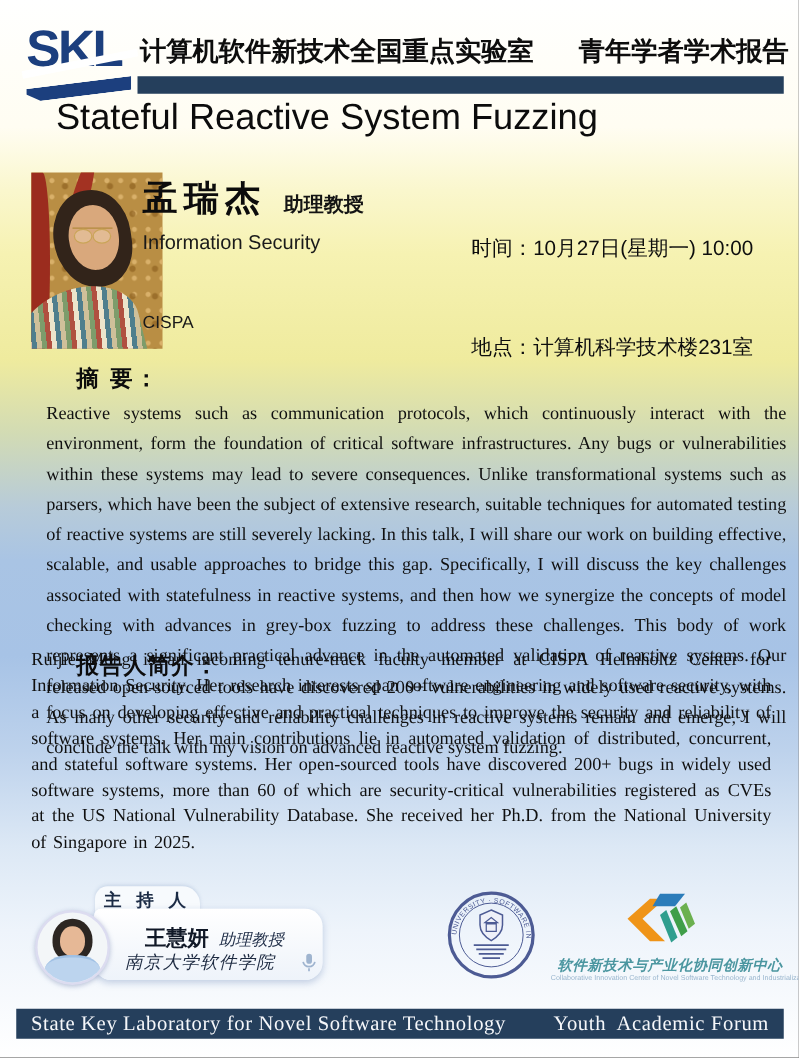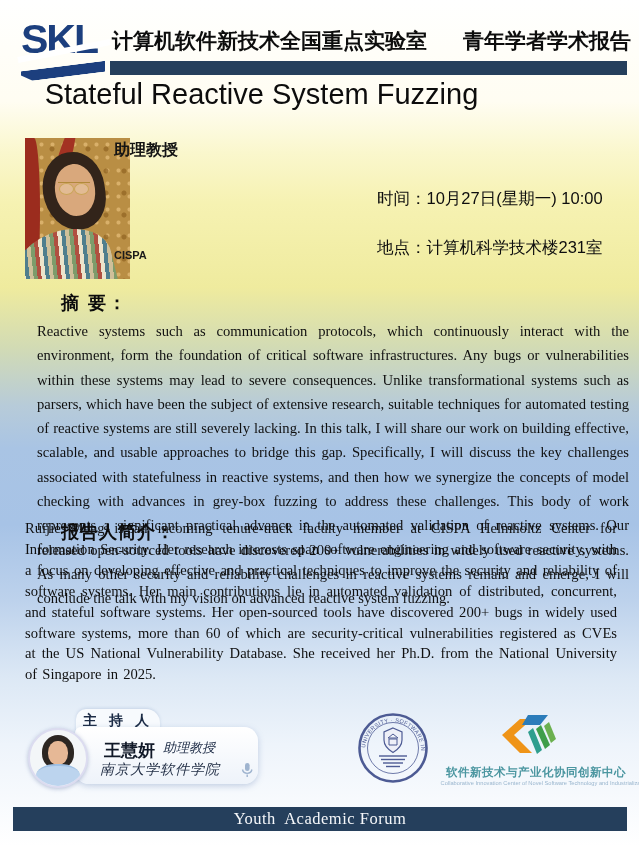--- a/index.html
+++ b/index.html
@@ -45,23 +45,23 @@
     border:1px solid #caa558;border-radius:50%;background:rgba(255,245,220,.25);}
   .photo .glasses:before{left:1px;} .photo .glasses:after{right:1px;}
   .photo .sweater{position:absolute;left:-12px;bottom:-22px;width:100px;height:70px;
     background:repeating-linear-gradient(98deg,#cfc09a 0 4px,#7d9c6b 4px 8px,#b05040 8px 12px,#ece4cb 12px 16px,#4f7e8d 16px 20px);
     border-radius:55% 45% 0 0;transform:rotate(-14deg);}
   .speaker-name-row{position:absolute;left:114px;top:140px;display:flex;align-items:flex-end;gap:14px;}
   .speaker-name{font-family:"Liberation Serif",serif;font-weight:700;font-size:28px;
     letter-spacing:5px;color:#0c0c0c;}
   .speaker-title{font-size:16px;font-weight:600;padding-bottom:3px;color:#141414;}
   .affil{position:absolute;left:114px;top:184px;font-size:16px;line-height:21px;color:#1a1a1a;}
-  .affil-short{position:absolute;left:114px;top:249px;font-size:11px;font-weight:700;color:#1a1a1a;}
+  .affil-short{position:absolute;left:114px;top:249px;font-size:14px;font-weight:400;color:#1a1a1a;}
   .meta-time{position:absolute;left:377px;top:188px;font-size:16.5px;font-weight:500;color:#0e0e0e;white-space:nowrap;}
-  .meta-loc{position:absolute;left:377px;top:237px;font-size:16.5px;font-weight:500;color:#0e0e0e;white-space:nowrap;}
+  .meta-loc{position:absolute;left:377px;top:267px;font-size:16.5px;font-weight:500;color:#0e0e0e;white-space:nowrap;}
   
   .sec-heading{position:absolute;left:26px;font-size:18px;font-weight:700;
     letter-spacing:2px;color:#0c0c0c;margin-left:35px;}
   .abstract-heading{top:291px;}
   .abstract-body{position:absolute;left:25px;top:319px;width:592px;
     font-family:"Liberation Serif",serif;font-size:14.6px;line-height:24.3px;
     text-align:justify;color:#101010;margin-left:12px;}
   .bio-heading{top:520px;letter-spacing:1px;text-align:right;}
   .bio-body{position:absolute;left:25px;top:518px;width:592px;
     font-family:"Liberation Serif",serif;font-size:14.6px;line-height:20.9px;
@@ -73,31 +73,31 @@
     display:flex;align-items:center;justify-content:center;}
   .host-card{position:absolute;left:75px;top:727px;width:183px;height:57px;
     background:linear-gradient(180deg,#ffffff,#eef3fa);border-radius:6px 14px 14px 14px;
     box-shadow:0 2px 6px rgba(100,130,180,.35);}
   .host-avatar{position:absolute;left:28px;top:728px;width:56px;height:56px;border-radius:50%;
     background:#f3f6f8;border:2px solid #dcdcf0;overflow:hidden;box-shadow:0 1px 4px rgba(90,110,160,.4);z-index:3;}
   .host-avatar .hair{position:absolute;left:12px;top:5px;width:32px;height:34px;background:#2c2622;border-radius:50% 50% 45% 45%;}
   .host-avatar .face{position:absolute;left:18px;top:11px;width:20px;height:24px;background:#e6b896;border-radius:48%;}
   .host-avatar .shirt{position:absolute;left:6px;top:34px;width:44px;height:24px;background:#bcd4ee;
     border-radius:45% 45% 0 0;border-top:2px solid #9fc0e4;}
-  .host-name-row{position:absolute;left:104px;top:739px;display:flex;align-items:flex-start;gap:8px;z-index:4;}
+  .host-name-row{position:absolute;left:116px;top:739px;display:flex;align-items:flex-end;gap:8px;z-index:4;}
   .host-name{font-size:17px;font-weight:700;color:#101827;}
   .host-title{font-family:"Liberation Serif",serif;font-style:italic;font-size:13px;color:#22304a;padding-bottom:1px;}
   .host-affil{position:absolute;left:100px;top:761px;font-family:"Liberation Serif",serif;
     font-style:italic;font-size:14px;letter-spacing:1px;color:#1c2940;z-index:4;}
   .mic{position:absolute;left:240px;top:762px;z-index:4;}
   
   .nju-seal{position:absolute;left:357px;top:712px;}
   .cic-logo{position:absolute;left:496px;top:712px;}
   .cic-name{position:absolute;left:446px;top:765px;width:164px;text-align:center;
-    font-size:11.5px;font-weight:700;color:#4b96a0;letter-spacing:.5px;white-space:nowrap;}
+    font-size:11.5px;font-weight:700;color:#4b96a0;letter-spacing:.5px;white-space:nowrap;font-style:italic;}
   .cic-sub{position:absolute;left:436px;top:780px;width:184px;text-align:center;
     font-size:6px;color:#9ab6ce;transform:scale(.95);white-space:nowrap;}
   
   .footer-bar{position:absolute;left:13px;top:807px;width:614px;height:24px;background:#253f5c;
     display:flex;align-items:center;justify-content:center;gap:38px;}
   .footer-bar span{font-family:"Liberation Serif",serif;font-size:16.5px;color:#f5f7fa;
     letter-spacing:.5px;white-space:pre;}
 </style>
 </head>
 <body>
@@ -119,23 +119,25 @@
 
   <div class="photo">
     <div class="curtain1"></div>
     <div class="curtain2"></div>
     <div class="hair"></div>
     <div class="face"></div>
     <div class="glasses"></div>
     <div class="sweater"></div>
   </div>
   <div class="speaker-name-row">
+    <span class="speaker-name">孟瑞杰</span>
     <span class="speaker-title">助理教授</span>
   </div>
   <div class="affil">
+    <div>Information Security</div>
   </div>
   <div class="affil-short">CISPA</div>
   <div class="meta-time"><span>时间：</span><span>10月27日(星期一) 10:00</span></div>
   <div class="meta-loc"><span>地点：</span><span>计算机科学技术楼231室</span></div>
 
   <div class="sec-heading abstract-heading">摘 要：</div>
   <div class="abstract-body">Reactive systems such as communication protocols, which continuously interact with the environment, form the foundation of critical software infrastructures. Any bugs or vulnerabilities within these systems may lead to severe consequences. Unlike transformational systems such as parsers, which have been the subject of extensive research, suitable techniques for automated testing of reactive systems are still severely lacking. In this talk, I will share our work on building effective, scalable, and usable approaches to bridge this gap. Specifically, I will discuss the key challenges associated with statefulness in reactive systems, and then how we synergize the concepts of model checking with advances in grey-box fuzzing to address these challenges. This body of work represents a significant practical advance in the automated validation of reactive systems. Our released open-sourced tools have discovered 200+ vulnerabilities in widely used reactive systems. As many other security and reliability challenges in reactive systems remain and emerge, I will conclude the talk with my vision on advanced reactive system fuzzing.</div>
 
   <div class="sec-heading bio-heading">报告人简介：</div>
   <div class="bio-body">Ruijie Meng is an incoming tenure-track faculty member at CISPA Helmholtz Center for Information Security. Her research interests span software engineering and software security, with a focus on developing effective and practical techniques to improve the security and reliability of software systems. Her main contributions lie in automated validation of distributed, concurrent, and stateful software systems. Her open-sourced tools have discovered 200+ bugs in widely used software systems, more than 60 of which are security-critical vulnerabilities registered as CVEs at the US National Vulnerability Database. She received her Ph.D. from the National University of Singapore in 2025.</div>
@@ -185,16 +187,17 @@
       <polygon points="32,3 52,3 44,13 26,13" fill="#2b7cba"></polygon>
       <polygon points="32,20 37,16 46,38 41,42" fill="#2f9e8e"></polygon>
       <polygon points="40,17 45,13 54,33 49,37" fill="#3f9e49"></polygon>
       <polygon points="48,14 53,10 60,27 55,31" fill="#6bb04f"></polygon>
     </svg>
   </div>
   <div class="cic-name">软件新技术与产业化协同创新中心</div>
   <div class="cic-sub">Collaborative Innovation Center of Novel Software Technology and Industrialization</div>
 
   <div class="footer-bar">
+    <span>State Key Laboratory for Novel Software Technology</span>
     <span>Youth  Academic Forum</span>
   </div>
 
 </div>
 
 </body></html>

